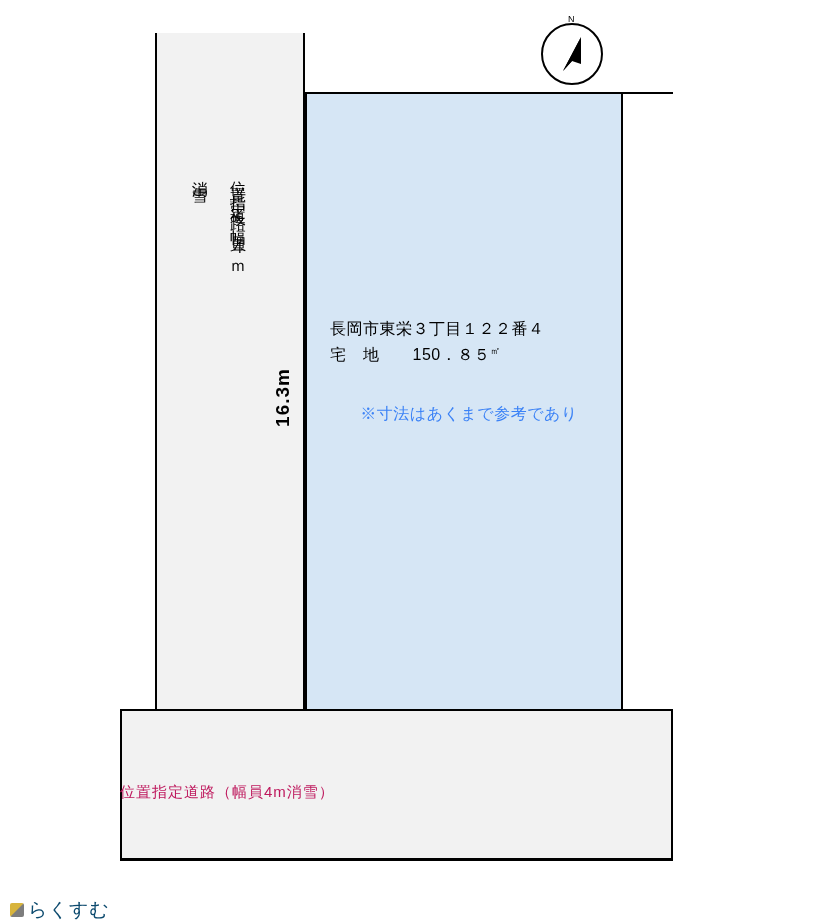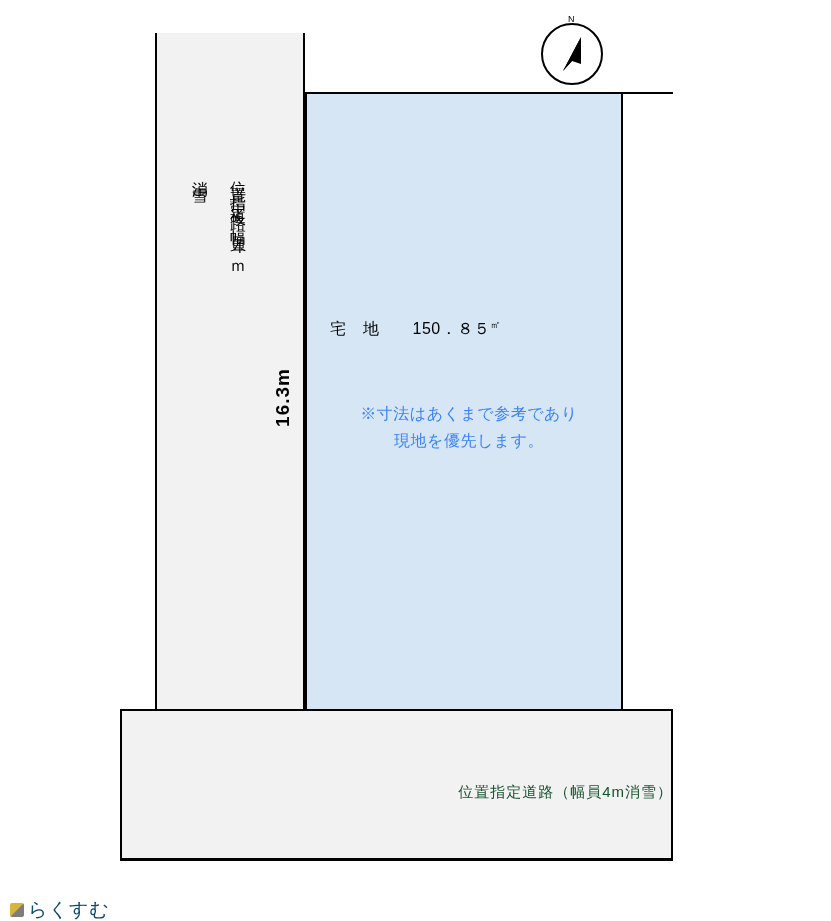--- a/index.html
+++ b/index.html
@@ -60,23 +60,23 @@
     border-bottom: 3px solid #000;
     border-left: 2px solid #000;
     border-right: 2px solid #000;
     box-sizing: border-box;
   }
   .road-horizontal-label {
     position: absolute;
     left: 120px;
     top: 783px;
     width: 553px;
-    text-align: right;
+    text-align: left;
     font-size: 15px;
-    color: #14532d;
+    color: #be185d;
     letter-spacing: 1px;
   }
 
   
   .top-boundary {
     position: absolute;
     left: 305px;
     top: 92px;
     width: 368px;
     height: 0;
@@ -188,28 +188,28 @@
   <div class="road-vertical"></div>
   <div class="road-vertical-label">位置指定道路（幅員４ｍ
 
 消雪）</div>
 
   <div class="top-boundary"></div>
 
   <div class="parcel"></div>
 
   <div class="parcel-info">
+    <div>長岡市東栄３丁目１２２番４</div>
     <div>
       <span>宅　地　　150．８５</span><span class="sup">㎡</span>
     </div>
   </div>
 
   <div class="parcel-note">
     <div>※寸法はあくまで参考であり</div>
-    <div>現地を優先します。</div>
   </div>
 
   <div class="dim-vertical">16.3m</div>
   <div class="dim-horizontal">8.3m</div>
 
   <div class="road-horizontal"></div>
   <div class="road-horizontal-label">位置指定道路（幅員4m消雪）</div>
 
   <div class="compass-n">N</div>
   <svg class="compass" viewBox="0 0 62 62">

